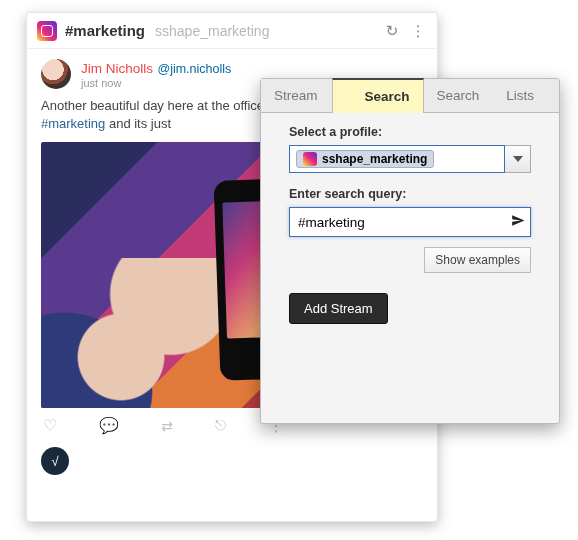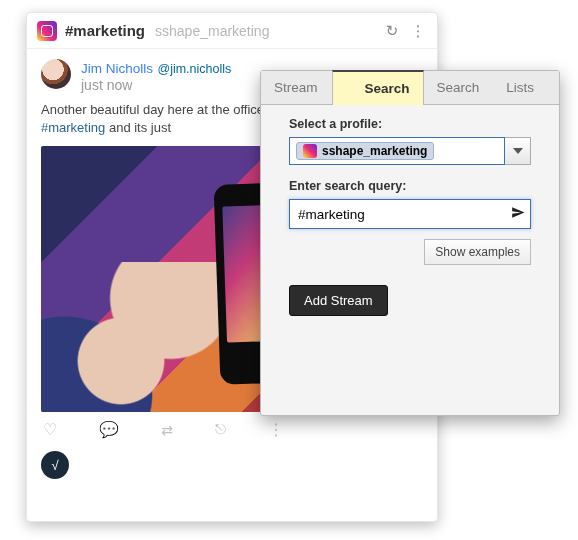--- a/index.html
+++ b/index.html
@@ -47,23 +47,23 @@
   .post {
     padding: 10px 14px 0 14px;
   }
   .post-head { display:flex; gap:10px; }
   .avatar {
     width: 30px; height:30px; border-radius: 50%;
     background: radial-gradient(circle at 40% 35%, #f3d6c6 0 40%, #8a4b34 41% 55%, #403030 56% 100%);
     flex-shrink:0;
   }
   .author-line { display:flex; flex-direction:column; }
-  .author-name { color:#3b82f6; font-size:13.5px; font-weight:500; }
+  .author-name { color:#ef4444; font-size:13.5px; font-weight:500; }
   .author-handle { color:#0369a1; font-size:12.5px; }
-  .post-time { color:#999; font-size:14px; }
+  .post-time { color:#999; font-size:11px; }
   .post-text {
     margin-top:8px;
     font-size: 13px;
     color:#444;
     line-height:1.35;
   }
   .hashtag { color:#2a6496; }
   .post-image {
     margin-top:10px;
     width: 100%;
@@ -127,21 +127,21 @@
     padding: 0 10px;
     font-size:13px;
     color:#444;
   }
   .comment-input::placeholder{color:#aaa;}
 
   
   .config-panel{
     position:absolute;
     left: 260px;
-    top: 70px;
+    top: 78px;
     width: 300px;
     height: 346px;
     background:#f4f4f4;
     border:1px solid #bbb;
     border-radius:3px;
     box-shadow: 0 6px 18px rgba(0,0,0,0.35);
   }
   .tabs{
     display:flex;
     border-bottom:1px solid #bbb;

